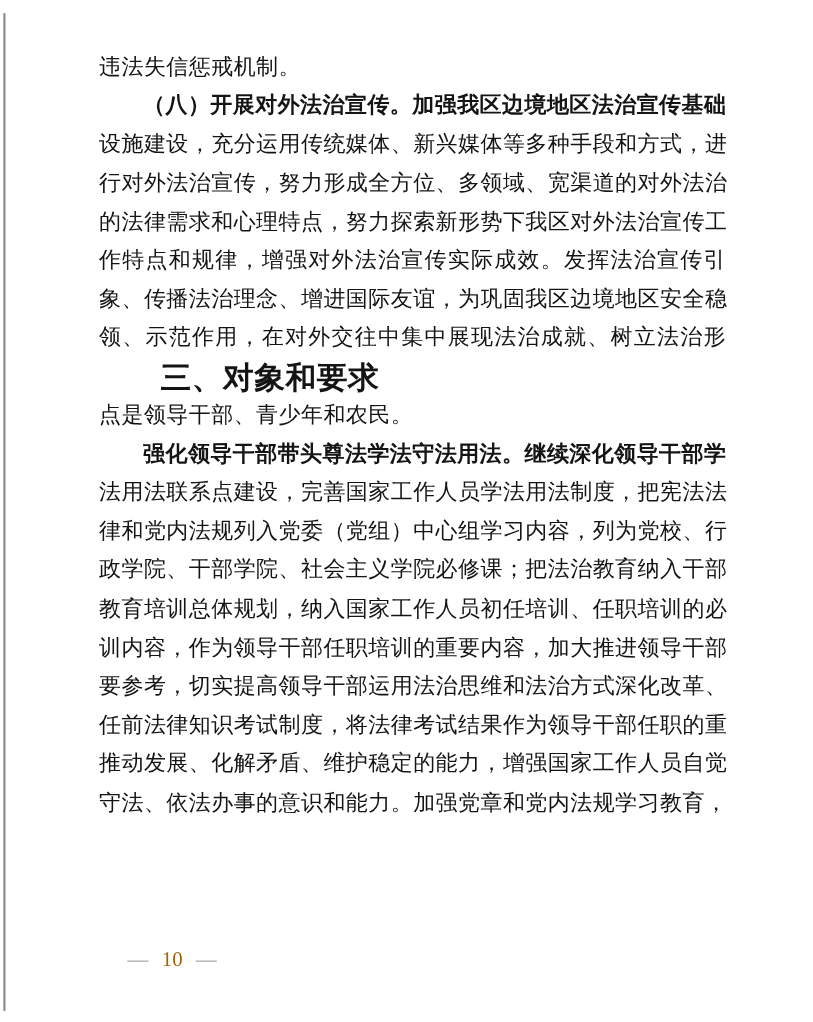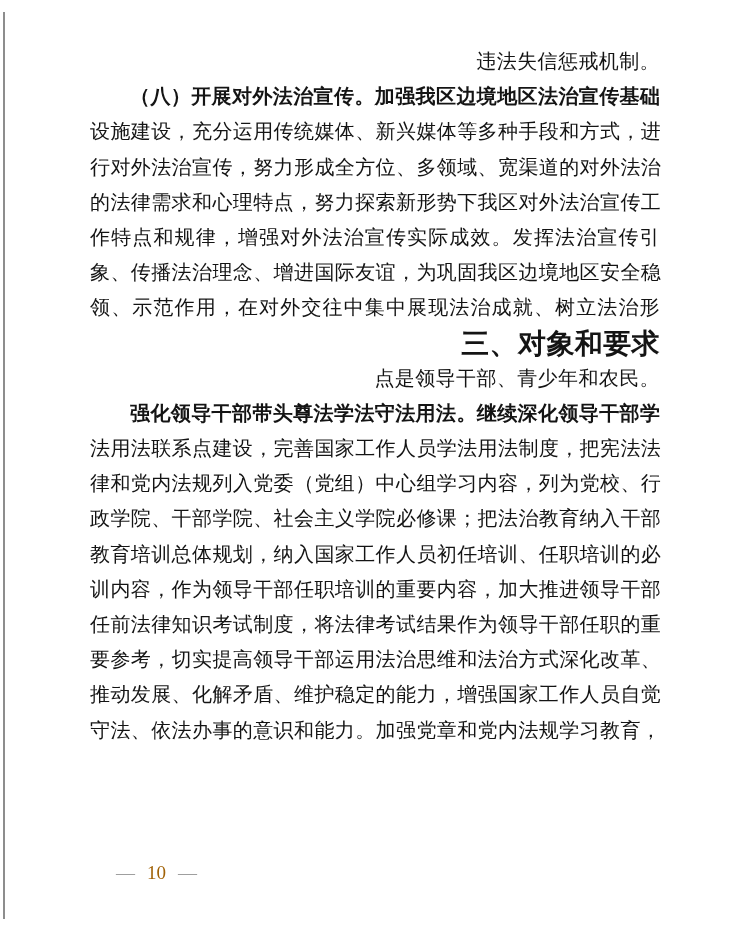--- a/index.html
+++ b/index.html
@@ -26,21 +26,21 @@
     height: 35.2px;
     line-height: 35.2px;
     font-size: 20px;
     letter-spacing: 0.4px;
     text-align: justify;
     text-align-last: justify;
     text-justify: inter-character;
     white-space: nowrap;
   }
   .line.noj {
-    text-align: right;
+    text-align: left;
     text-align-last: auto;
   }
   .line.indent { text-indent: 2em; font-weight: bold; }
   .line.head {
     font-family: "Liberation Sans", sans-serif;
     font-weight: bold;
     font-size: 28px;
   }
   .footer {
     position: absolute;
@@ -74,21 +74,21 @@
   <div class="line">象、传播法治理念、增进国际友谊，为巩固我区边境地区安全稳</div>
   <div class="line">领、示范作用，在对外交往中集中展现法治成就、树立法治形</div>
   <div class="line noj indent head">三、对象和要求</div>
   <div class="line noj">点是领导干部、青少年和农民。</div>
   <div class="line indent">强化领导干部带头尊法学法守法用法。继续深化领导干部学</div>
   <div class="line">法用法联系点建设，完善国家工作人员学法用法制度，把宪法法</div>
   <div class="line">律和党内法规列入党委（党组）中心组学习内容，列为党校、行</div>
   <div class="line">政学院、干部学院、社会主义学院必修课；把法治教育纳入干部</div>
   <div class="line">教育培训总体规划，纳入国家工作人员初任培训、任职培训的必</div>
   <div class="line">训内容，作为领导干部任职培训的重要内容，加大推进领导干部</div>
+  <div class="line">要参考，切实提高领导干部运用法治思维和法治方式深化改革、</div>
   <div class="line">任前法律知识考试制度，将法律考试结果作为领导干部任职的重</div>
-  <div class="line">要参考，切实提高领导干部运用法治思维和法治方式深化改革、</div>
   <div class="line">推动发展、化解矛盾、维护稳定的能力，增强国家工作人员自觉</div>
   <div class="line">守法、依法办事的意识和能力。加强党章和党内法规学习教育，</div>
 </div>
 
 <div class="footer">
   <span class="fdash">—</span><span class="pnum">10</span><span class="fdash">—</span>
 </div>
 
 </body></html>

